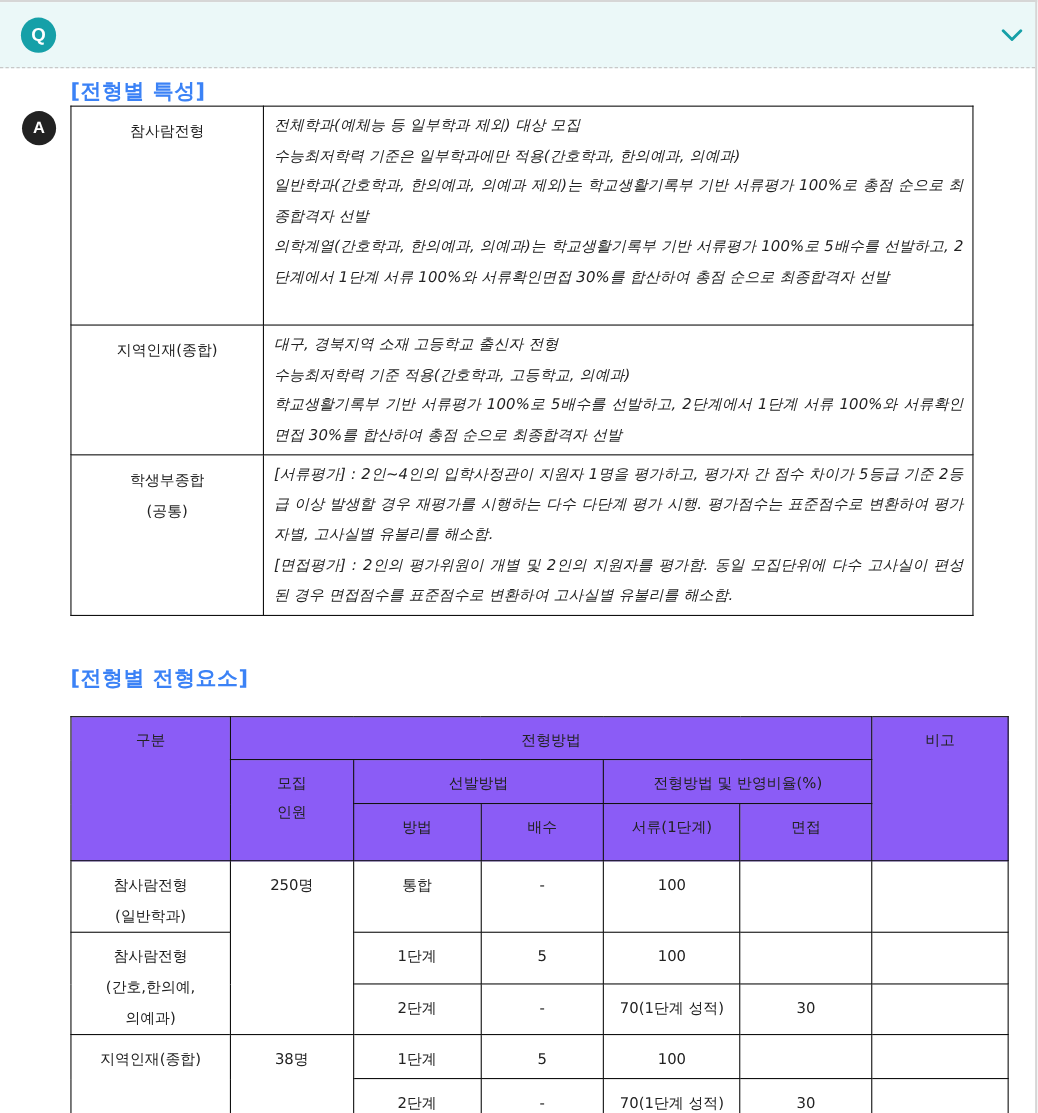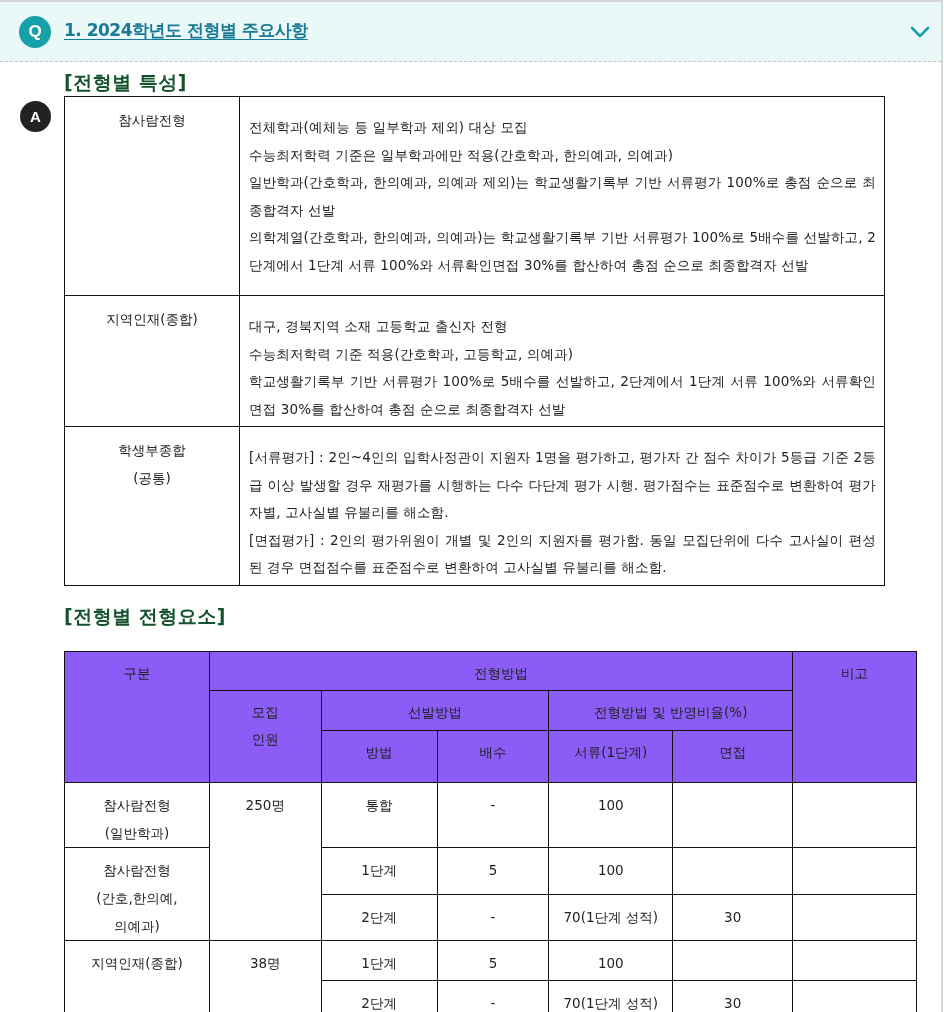--- a/index.html
+++ b/index.html
@@ -4,39 +4,38 @@
 <style>
   * { box-sizing: border-box; margin: 0; padding: 0; }
   html, body { width: 944px; height: 1012px; background: #ffffff; overflow: hidden; }
   body { font-family: "DejaVu Sans", "Liberation Sans", sans-serif; color: #222; position: relative; }
   .frame { position: absolute; left: 0; top: 0; width: 943px; height: 1012px; border-right: 2px solid #d6d6d6; border-top: 2px solid #d6d6d6; }
   .q-header { position: absolute; left: 0; top: 2px; width: 941px; height: 60px; background: #ebf8f8; border-bottom: 1px dashed #c8c8c8; cursor: pointer; }
   .q-badge { position: absolute; left: 19px; top: 14px; width: 32px; height: 32px; border-radius: 50%; background: #16a0a8; color: #fff; font-weight: bold; font-size: 17px; line-height: 32px; text-align: center; font-family: "Liberation Sans", sans-serif; }
   .q-title { position: absolute; left: 64px; top: 17px; font-size: 17px; font-weight: bold; color: #1a7a95; text-decoration: underline; text-underline-offset: 3px; letter-spacing: -0.5px; }
   .chevron { position: absolute; left: 909px; top: 22px; width: 22px; height: 16px; }
   .a-badge { position: absolute; left: 20px; top: 101px; width: 31px; height: 31px; border-radius: 50%; background: #222; color: #fff; font-weight: bold; font-size: 15px; line-height: 31px; text-align: center; font-family: "Liberation Sans", sans-serif; }
-  .section-title { position: absolute; left: 64px; font-size: 19px; font-weight: bold; color: #14532d; letter-spacing: 0.5px; }
+  .section-title { position: absolute; left: 64px; font-size: 19px; font-weight: bold; color: #3b82f6; letter-spacing: 0.5px; }
   table { border-collapse: collapse; position: absolute; font-size: 13.5px; color: #222; }
   td, th { border: 1.5px solid #111; font-weight: normal; }
   .t1 { left: 64px; top: 96px; width: 821px; }
   .t1 th { background: #e6e6e6; height: 40px; text-align: center; }
   .t1 td.label { width: 175px; text-align: center; vertical-align: top; padding-top: 9px; line-height: 28px; }
-  .t1 td.desc { vertical-align: top; padding: 17px 8px 3px 9px; line-height: 27.5px; letter-spacing: 0.15px; text-align: justify; }
+  .t1 td.desc { vertical-align: top; padding: 4px 8px 3px 9px; line-height: 27.5px; letter-spacing: 0.15px; text-align: justify; font-style: italic; }
   .t2 { left: 64px; top: 651px; width: 853px; }
   .t2 th { background: #8b5cf6; text-align: center; vertical-align: top; padding-top: 8px; line-height: 27px; }
   .t2 td { text-align: center; vertical-align: top; padding-top: 8px; line-height: 28px; }
 </style>
 </head>
 <body>
 
 <div class="frame"></div>
 
 <div class="q-header">
   <div class="q-badge">Q</div>
-  <a class="q-title">1. 2024학년도 전형별 주요사항</a>
   <svg class="chevron" viewBox="0 0 22 16">
     <polyline points="3,4 11,12 19,4" fill="none" stroke="#16a0a8" stroke-width="2.6" stroke-linecap="round" stroke-linejoin="round"></polyline>
   </svg>
 </div>
 
 <div class="a-badge">A</div>
 
 <div class="section-title" style="top:70px;">[전형별 특성]</div>
 
 <table class="t1">

